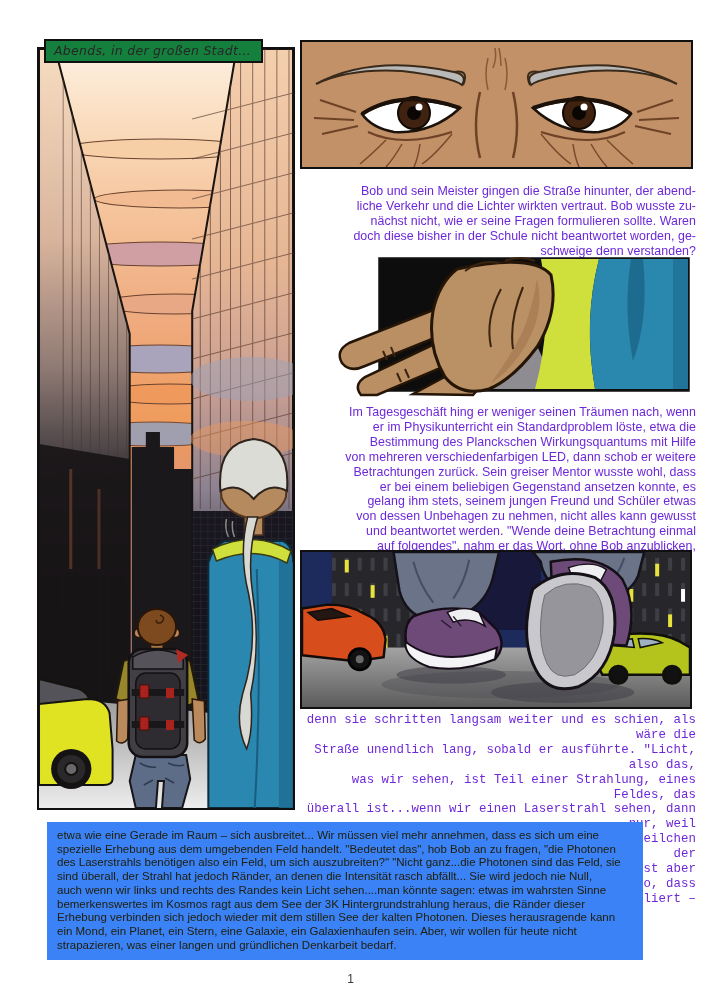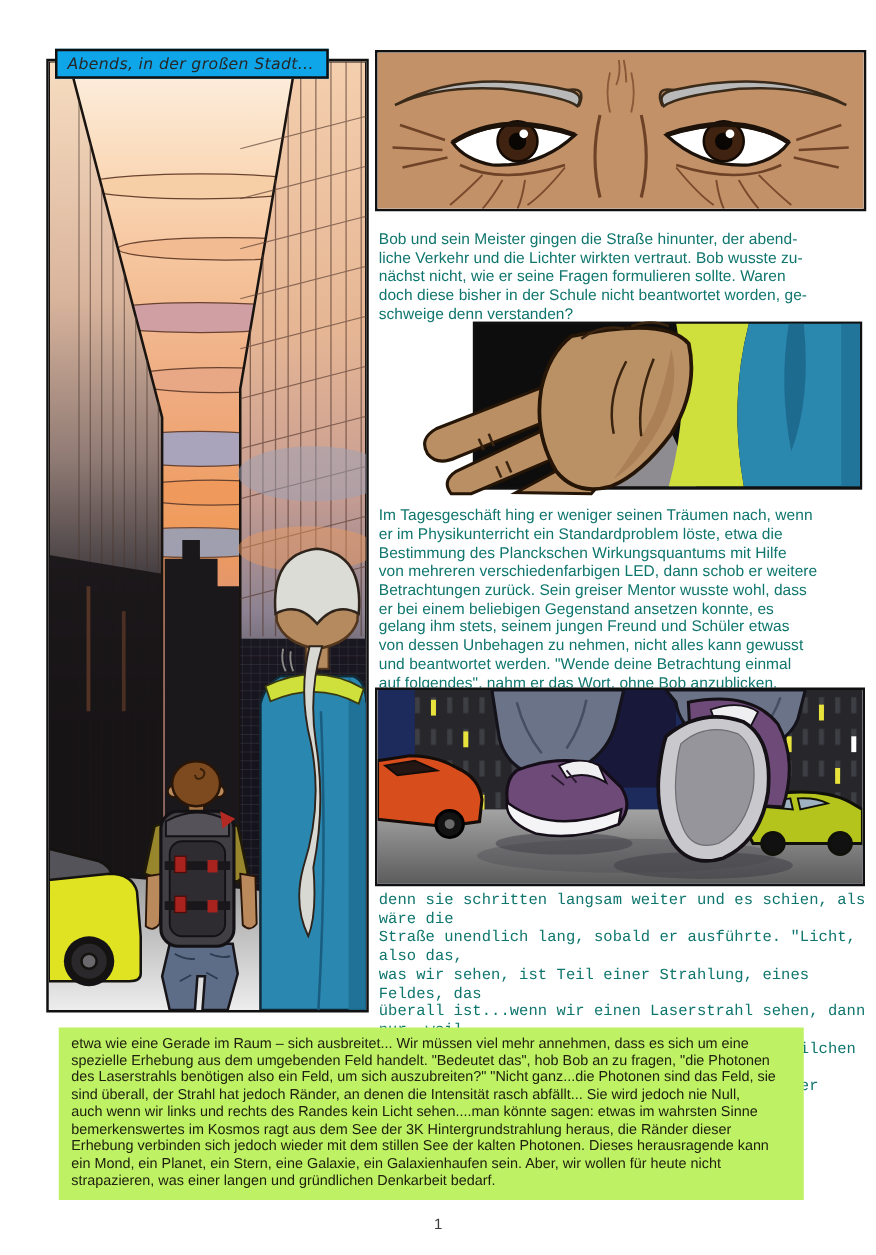--- a/index.html
+++ b/index.html
@@ -5,29 +5,29 @@
   html,body{margin:0;padding:0;}
   body{
     width:701px;height:1004px;position:relative;background:#ffffff;
     font-family:"Liberation Sans", sans-serif;overflow:hidden;
   }
   .abs{position:absolute;}
   .panel{position:absolute;border:2px solid #101010;box-sizing:border-box;background:#fff;overflow:hidden;}
   .panel svg{display:block;width:100%;height:100%;}
   .tb{
     position:absolute;width:393px;font-size:12.4px;line-height:14.9px;
-    color:#0f766e;white-space:pre-line;letter-spacing:0.05px;
+    color:#6d28d9;white-space:pre-line;letter-spacing:0.05px;text-align:right;
   }
   .caption{
-    position:absolute;left:44px;top:39px;background:#0ea5e9;border:2px solid #101010;
+    position:absolute;left:44px;top:39px;background:#15803d;border:2px solid #101010;
     padding:2px 10px 3px 8px;font-size:12.5px;color:#262626;
     font-family:"DejaVu Sans", sans-serif;font-style:italic;letter-spacing:0.3px;
   }
   .highlight{
-    position:absolute;left:47px;top:822px;width:576px;background:#bef264;
+    position:absolute;left:47px;top:822px;width:576px;background:#3b82f6;
     padding:7px 10px 8px 10px;font-size:11.5px;line-height:13.7px;color:#20200e;
     white-space:pre-line;
   }
   .pagenum{
     position:absolute;left:0;top:972px;width:701px;text-align:center;
     font-size:12px;color:#3a3a3a;
   }
 </style>
 </head>
 <body>

